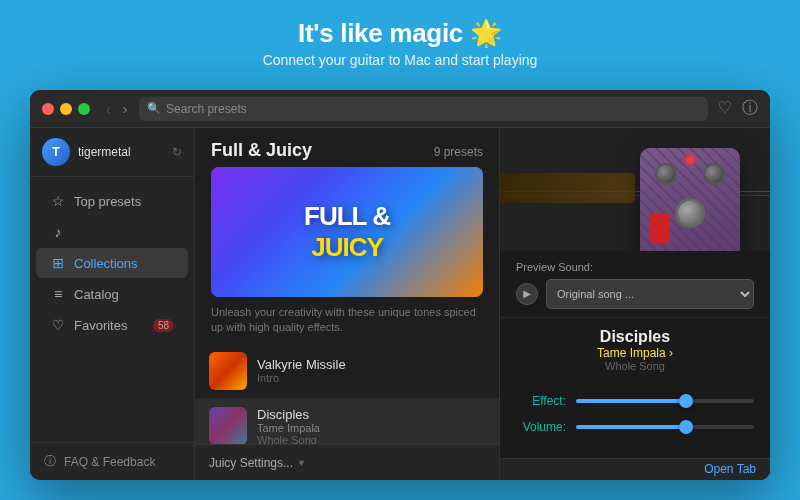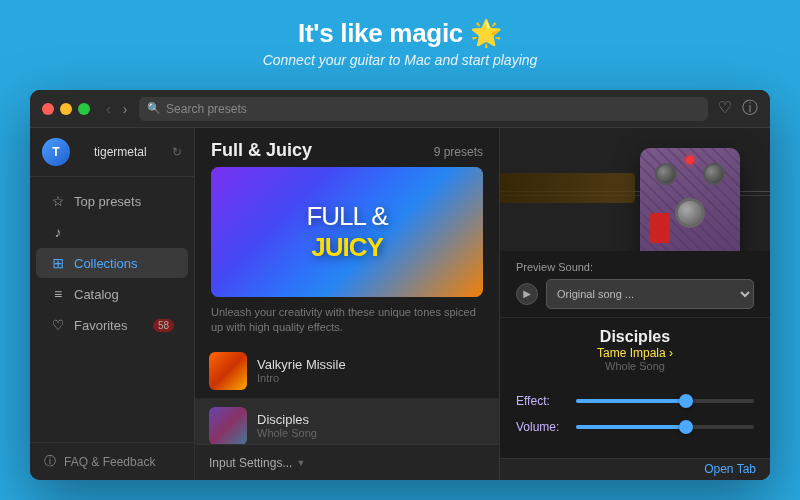--- a/index.html
+++ b/index.html
@@ -21,21 +21,20 @@
     .top-banner h1 {
       font-size: 26px;
       font-weight: 700;
       letter-spacing: -0.3px;
     }
     .top-banner p {
       font-size: 14px;
       font-weight: 400;
       opacity: 0.9;
       margin-top: 3px;
-      font-style: italic;
     }
 
     
     .app-window {
       position: absolute;
       top: 90px;
       left: 30px;
       right: 30px;
       bottom: 20px;
       background: #1e1e1e;
@@ -150,21 +149,20 @@
       align-items: center;
       justify-content: center;
       color: white;
       font-size: 12px;
       font-weight: 600;
     }
     .user-name {
       color: #ddd;
       font-size: 12px;
       flex: 1;
-      margin-left: 16px;
     }
     .user-sync {
       color: #666;
       font-size: 12px;
     }
 
     .sidebar-nav {
       flex: 1;
       padding: 8px 0;
     }
@@ -470,24 +468,24 @@
       padding: 12px 16px;
       flex: 1;
     }
     .control-row {
       display: flex;
       align-items: center;
       margin-bottom: 12px;
       gap: 10px;
     }
     .control-label {
-      color: #c4b5fd;
+      color: #14b8a6;
       font-size: 12px;
       width: 50px;
-      text-align: left;
+      text-align: right;
     }
     .slider-track {
       flex: 1;
       height: 4px;
       background: #3a3a3a;
       border-radius: 2px;
       position: relative;
     }
     .slider-fill {
       height: 100%;
@@ -590,50 +588,51 @@
 
     <div class="center-panel">
       <div class="collection-header">
         <span class="collection-title">Full &amp; Juicy</span>
         <span class="preset-count">9 presets</span>
       </div>
 
       <div class="collection-artwork">
         <div class="artwork-bg"></div>
         <div style="position:relative;z-index:1;text-align:center;">
-          <div style="font-size:26px;font-weight:400;color:white;text-shadow:2px 2px 8px rgba(0,0,0,0.5);letter-spacing:-1px;">FULL &amp;</div>
+          <div style="font-size:26px;font-weight:700;color:white;text-shadow:2px 2px 8px rgba(0,0,0,0.5);letter-spacing:-1px;">FULL &amp;</div>
           <div style="font-size:26px;font-weight:900;color:#ffdd00;text-shadow:2px 2px 8px rgba(0,0,0,0.5);letter-spacing:-1px;">JUICY</div>
         </div>
       </div>
 
       <div class="collection-desc">Unleash your creativity with these unique tones spiced up with high quality effects.</div>
 
       <div class="preset-list">
 
         <div class="preset-item">
           <div class="preset-thumb thumb-1"></div>
           <div class="preset-info">
             <div class="preset-name">Valkyrie Missile</div>
             <div class="preset-type">Intro</div>
           </div>
         </div>
 
         <div class="preset-item active">
           <div class="preset-thumb thumb-2"></div>
           <div class="preset-info">
             <div class="preset-name">Disciples</div>
+            <div class="preset-artist">Tame Impala</div>
             <div class="preset-type">Whole Song</div>
           </div>
         </div>
 
       </div>
 
       <div class="bottom-bar-center">
         <div class="input-settings-btn">
-          <span>Input Settings...</span>
+          <span>Juicy Settings...</span>
           <span style="font-size:9px;color:#666;">▼</span>
         </div>
       </div>
     </div>
 
     <div class="right-panel">
 
       <div class="guitar-display">
 
         <div class="guitar-string-area">

